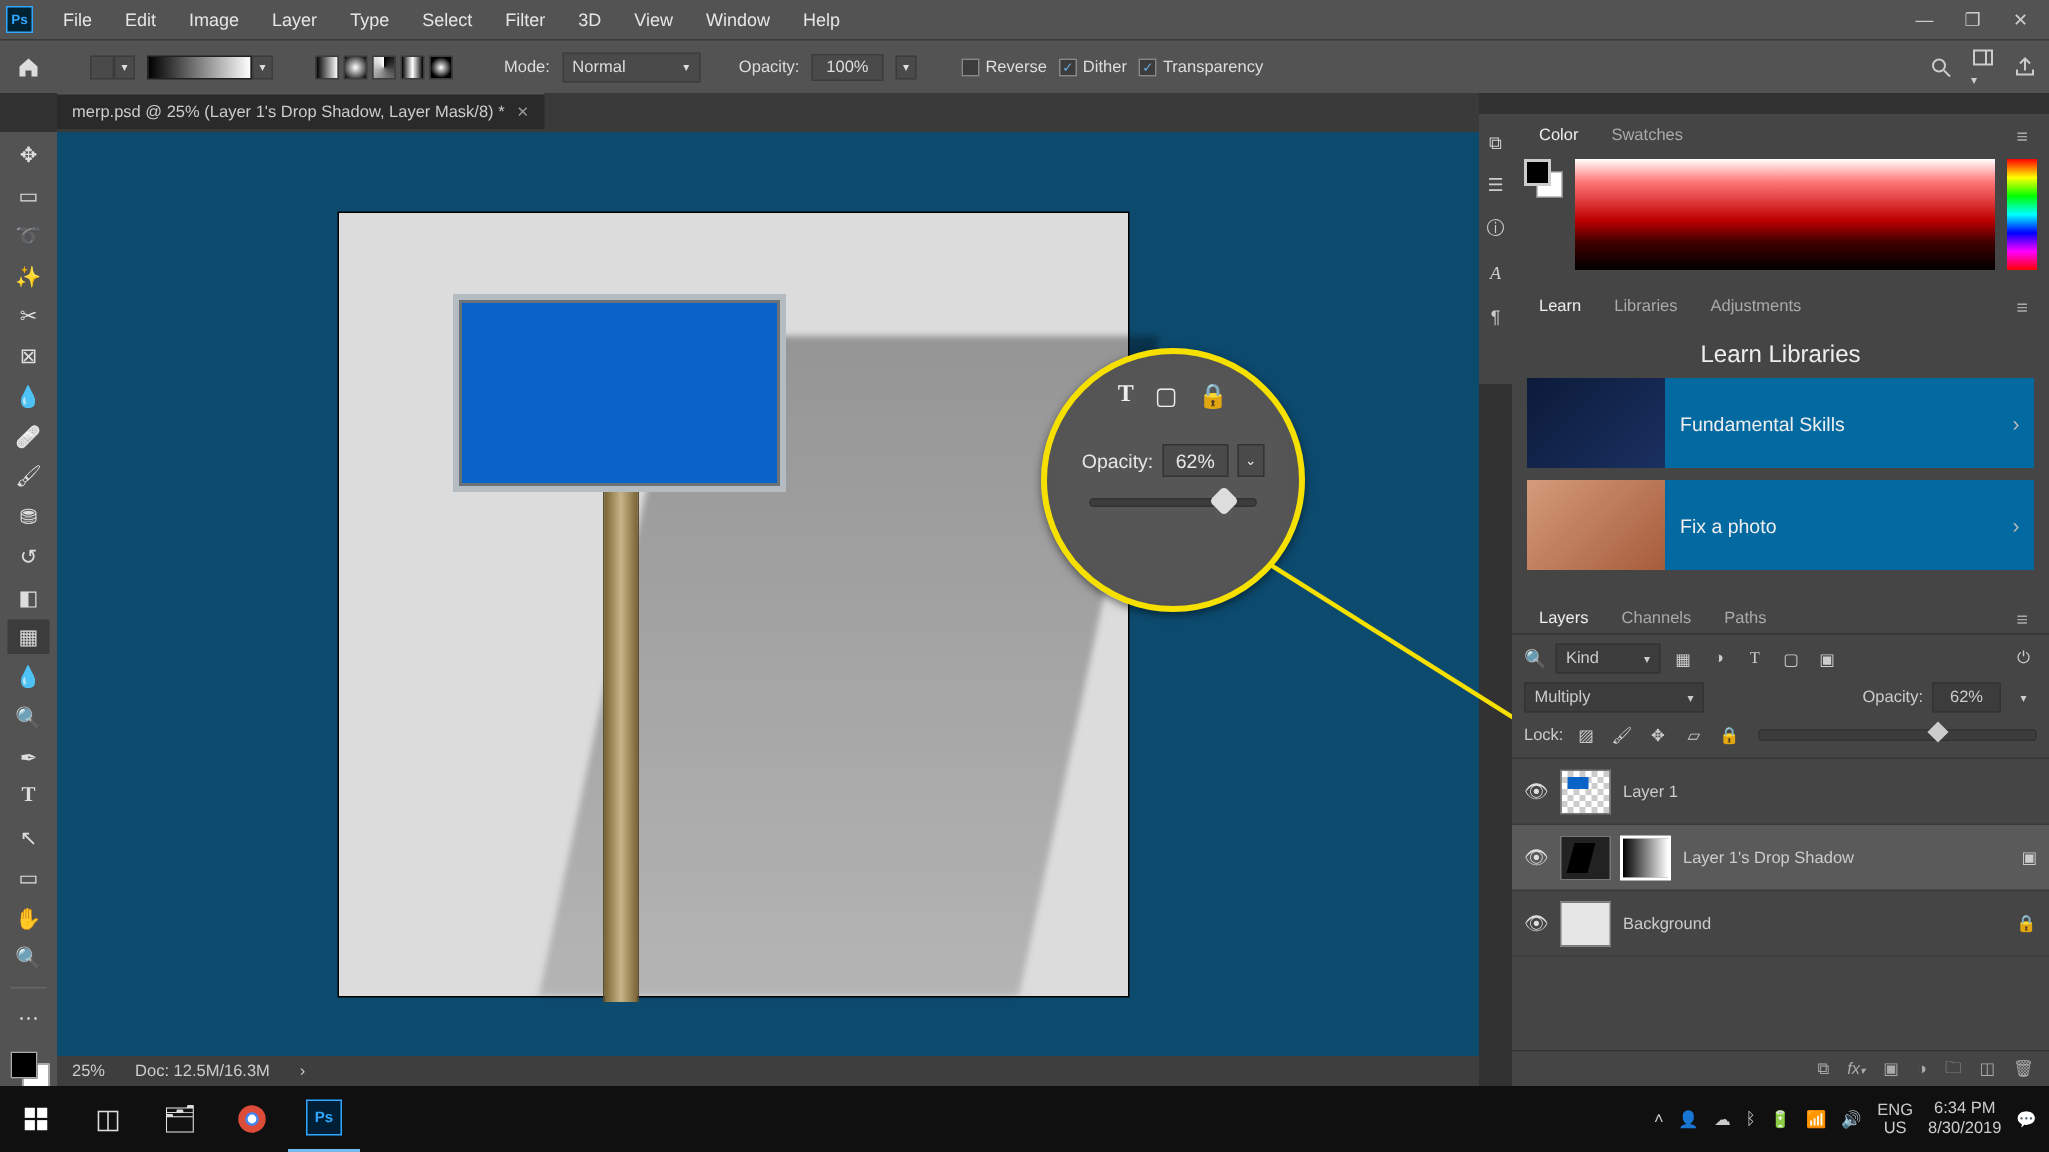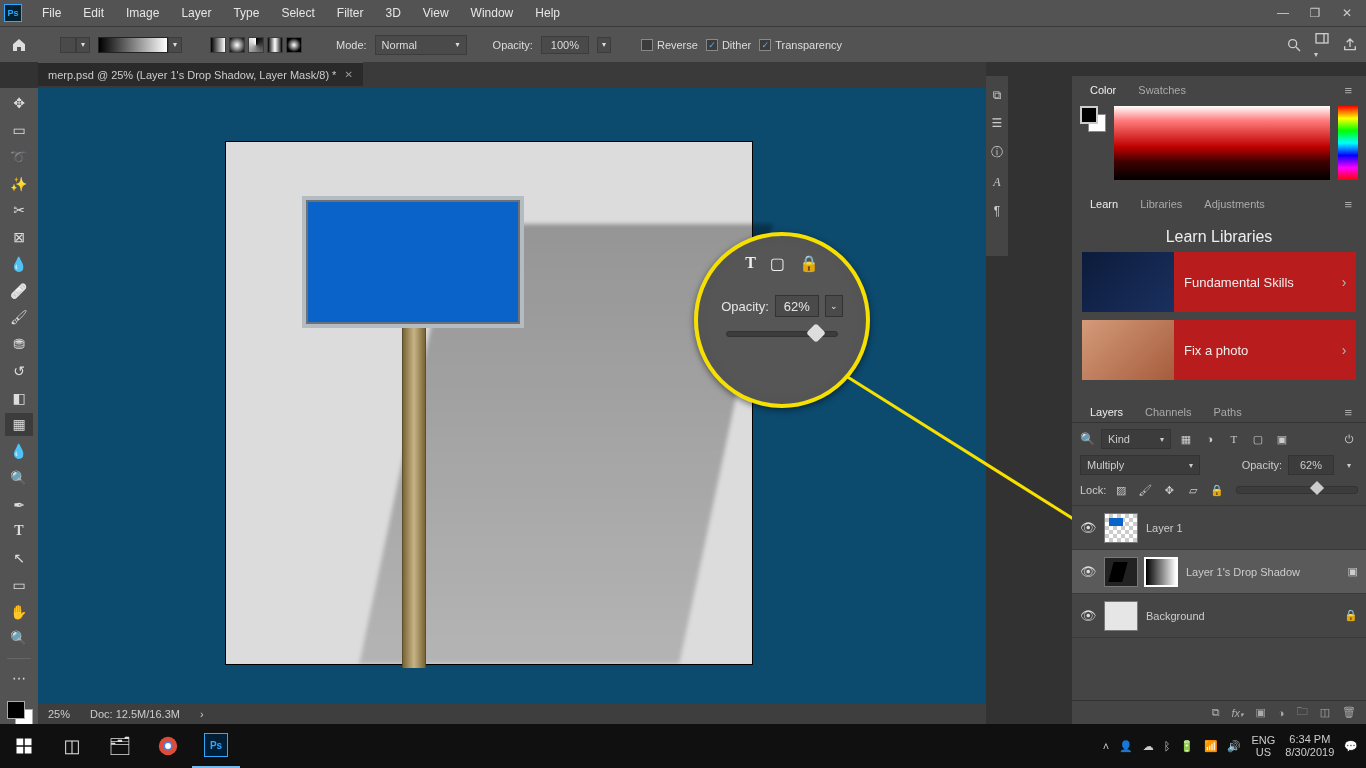--- a/index.html
+++ b/index.html
@@ -55,37 +55,37 @@
 .callout-opacity .caret{ width:18px;height:22px;border:1px solid #333;background:#4a4a4a;display:inline-flex;align-items:center;justify-content:center;font-size:9px;}
 .callout-slider{ margin:14px 20px 0; height:6px; border-radius:3px; border:1px solid #333; background:#3c3c3c; position:relative;}
 .callout-slider .thumb{ position:absolute; right:14px; top:-6px; width:14px;height:14px;background:#ddd;border-radius:3px; transform:rotate(45deg);}
 .callout-dot{ position:absolute; width:22px;height:22px;border-radius:50%;background:#f5e000; left:1116px; top:542px; box-shadow:0 0 0 1px #a09000;}
 .callout-line{ position:absolute; stroke:#f5e000; stroke-width:3; }
 
 
 .dockstrip { position:absolute; right:358px; top:76px; width:22px; height:180px; background:#454545; display:flex; flex-direction:column; align-items:center; gap:14px; padding-top:12px; font-size:12px; color:#ccc;}
 
 
-.right-panels { position: absolute; right: 0; top: 76px; width: 294px; bottom: 44px; background: #454545; display:flex; flex-direction:column;}
+.right-panels { position: absolute; right: 0; top: 76px; width: 358px; bottom: 44px; background: #454545; display:flex; flex-direction:column;}
 .panel-tabs { display:flex; gap:2px; padding:4px 8px 0; font-size:11px; height:24px; align-items:flex-end;}
 .panel-tabs .tab{ padding:4px 10px; color:#aaa;}
 .panel-tabs .tab.active{ color:#eee; }
 .panel-tabs .flex{flex:1;}
 .panel-tabs .menu{ color:#aaa; font-size:13px; padding:0 6px; align-self:center;}
 .color-panel{ padding:6px 8px 10px; display:flex; gap:8px; align-items:stretch; }
 .color-picker{ position:relative; width:26px; }
 .color-picker .fg{width:18px;height:18px;border:2px solid #ccc;background:#000;position:absolute;}
 .color-picker .bg{width:18px;height:18px;border:1px solid #888;background:#fff;position:absolute;left:8px;top:8px;}
 .color-ramp{ flex:1; height:74px; background: linear-gradient(180deg, #fff 0%, #ff7a7a 20%, #c00000 55%, #400000 75%, #000 100%); position:relative;}
 .hue-strip{ width:20px; background:linear-gradient(180deg,#f00,#ff0,#0f0,#0ff,#00f,#f0f,#f00);}
 
 .learn-panel{ padding:14px 10px 10px; text-align:center; color:#ddd;}
 .learn-title{ font-size:16px; margin-bottom:6px; color:#eee;}
 .learn-sub{ font-size:11px; color:#bdbdbd; line-height:1.4; margin-bottom:12px;}
-.learn-card{ height:60px; background:#b91c1c; display:flex; align-items:center; gap:10px; margin-bottom:8px; overflow:hidden; }
+.learn-card{ height:60px; background:#0369a1; display:flex; align-items:center; gap:10px; margin-bottom:8px; overflow:hidden; }
 .learn-card .thumb{ width:92px; height:60px; }
 .learn-card .lbl{ flex:1; text-align:left; color:#eee; font-size:13px;}
 .learn-card .chev{ width:24px; color:#bbb; font-size:14px;}
 
 .layers-panel{ flex:1; display:flex; flex-direction:column; border-top:1px solid #333;}
 .layers-controls{ padding:6px 8px; display:flex; flex-direction:column; gap:6px; border-bottom:1px solid #383838;}
 .lc-row{ display:flex; align-items:center; gap:6px; font-size:11px; color:#ccc;}
 .lc-row .sel{ height:20px; border:1px solid #333; background:#3c3c3c; padding:0 6px; display:inline-flex; align-items:center; justify-content:space-between;text-align:right;}
 .lc-row .ico{ width:18px;height:18px;display:inline-flex;align-items:center;justify-content:center;color:#ccc;font-size:11px;}
 .lc-row .slider-wrap{ flex:1; height:8px; border:1px solid #333; border-radius:3px; background:#3c3c3c; position:relative; margin-left:4px;}

